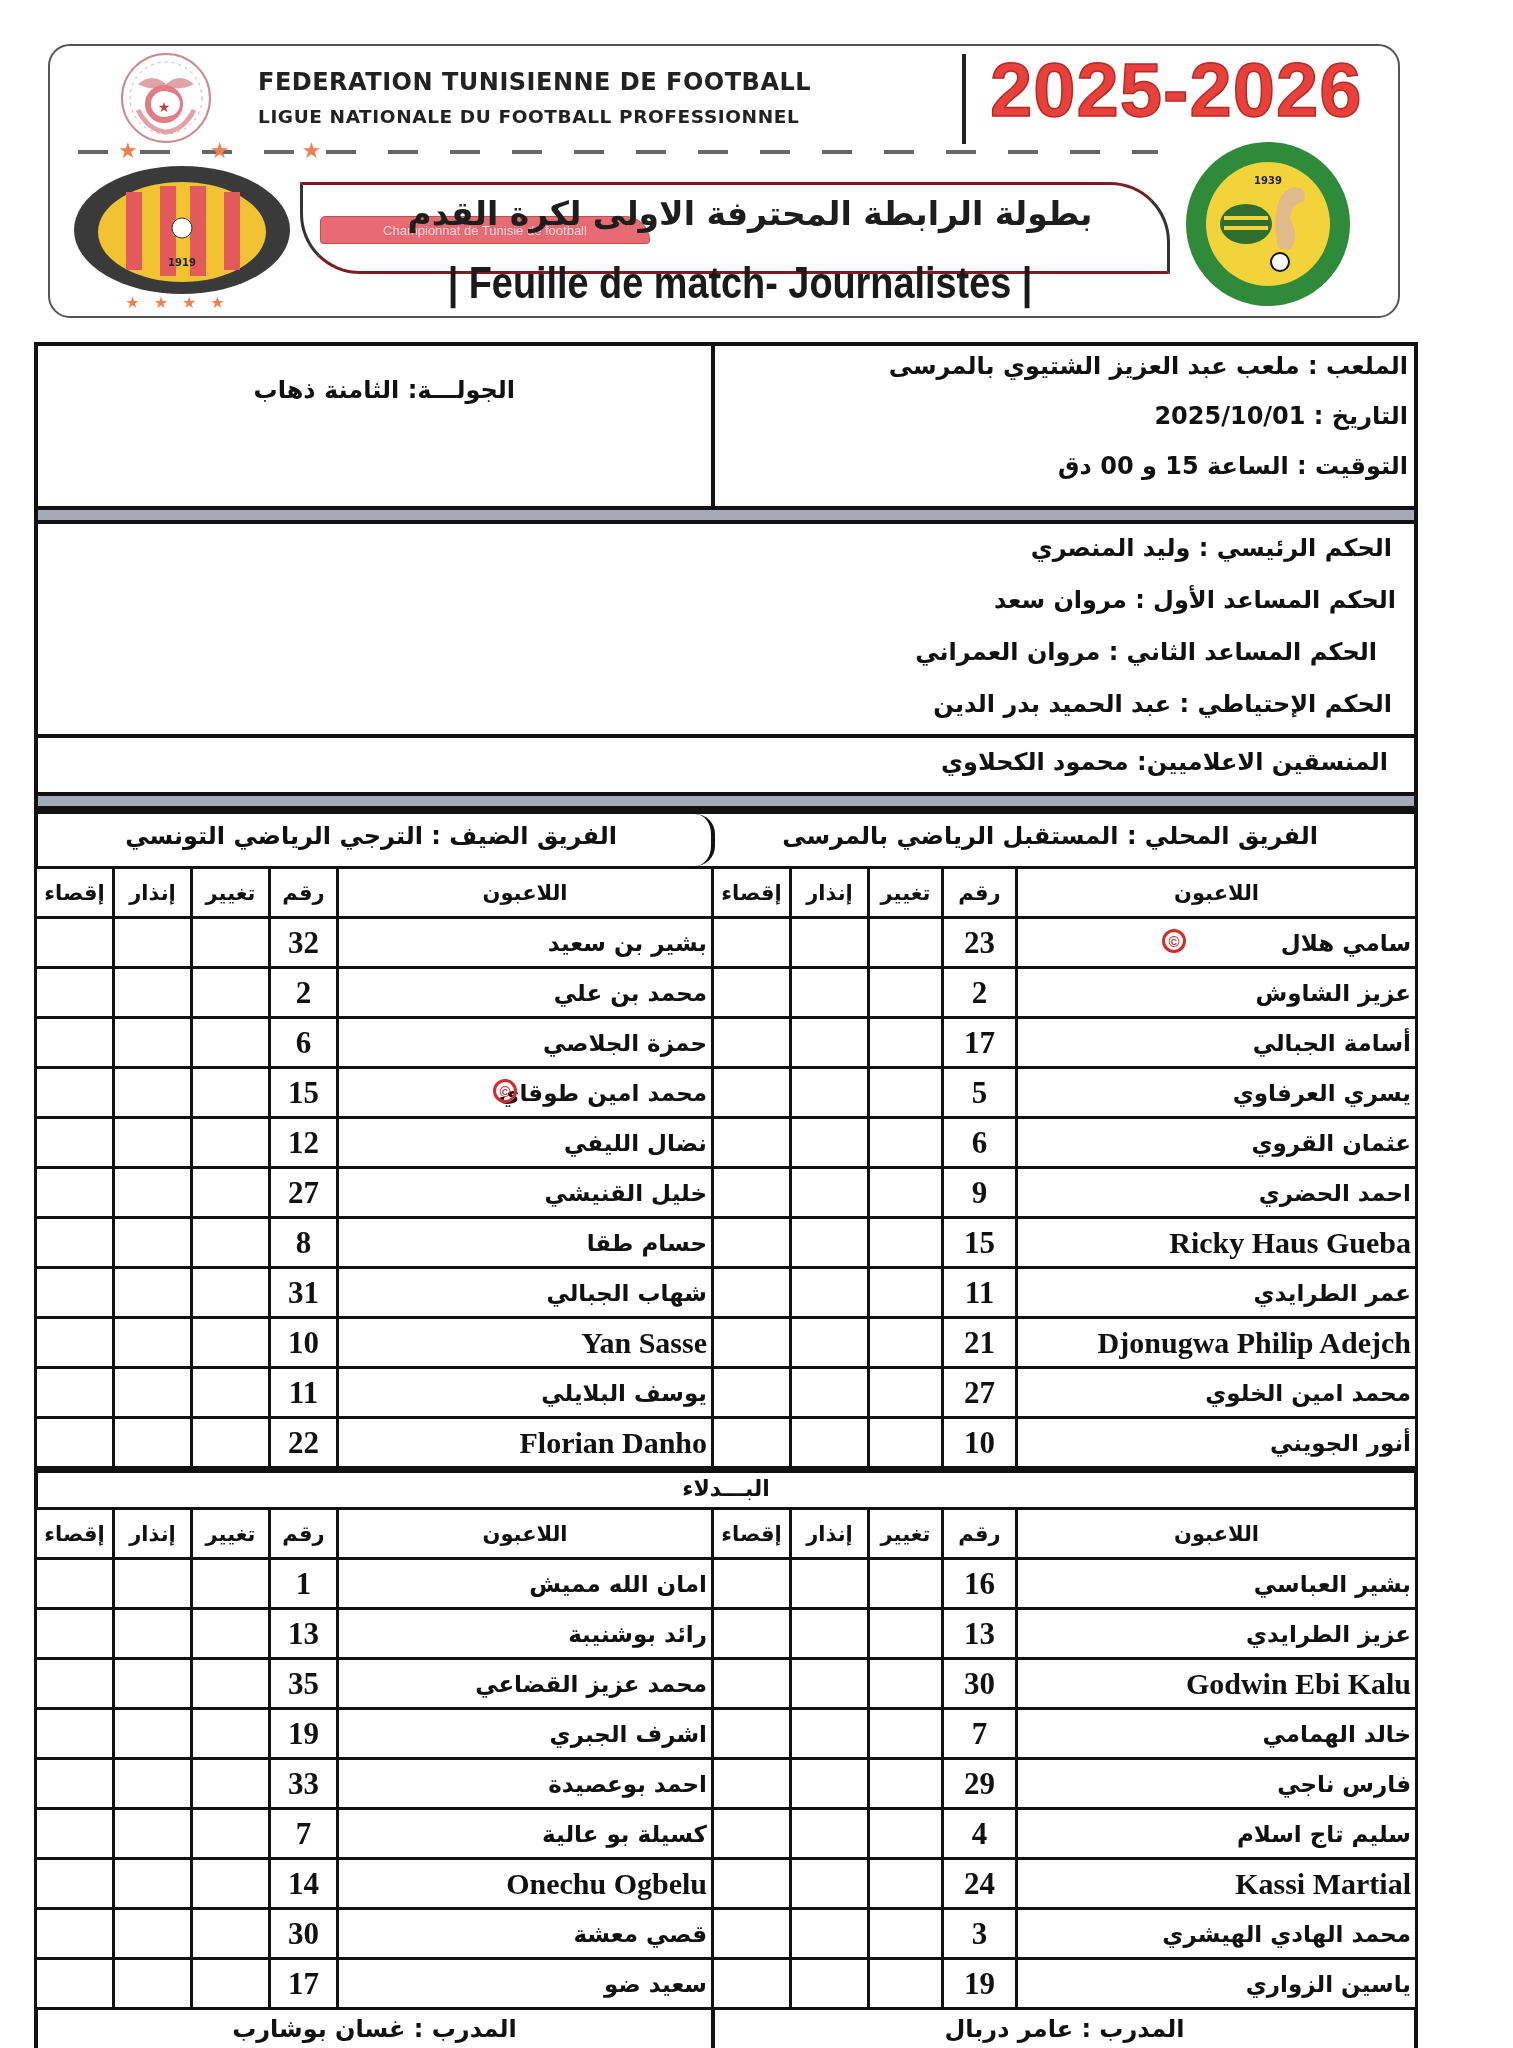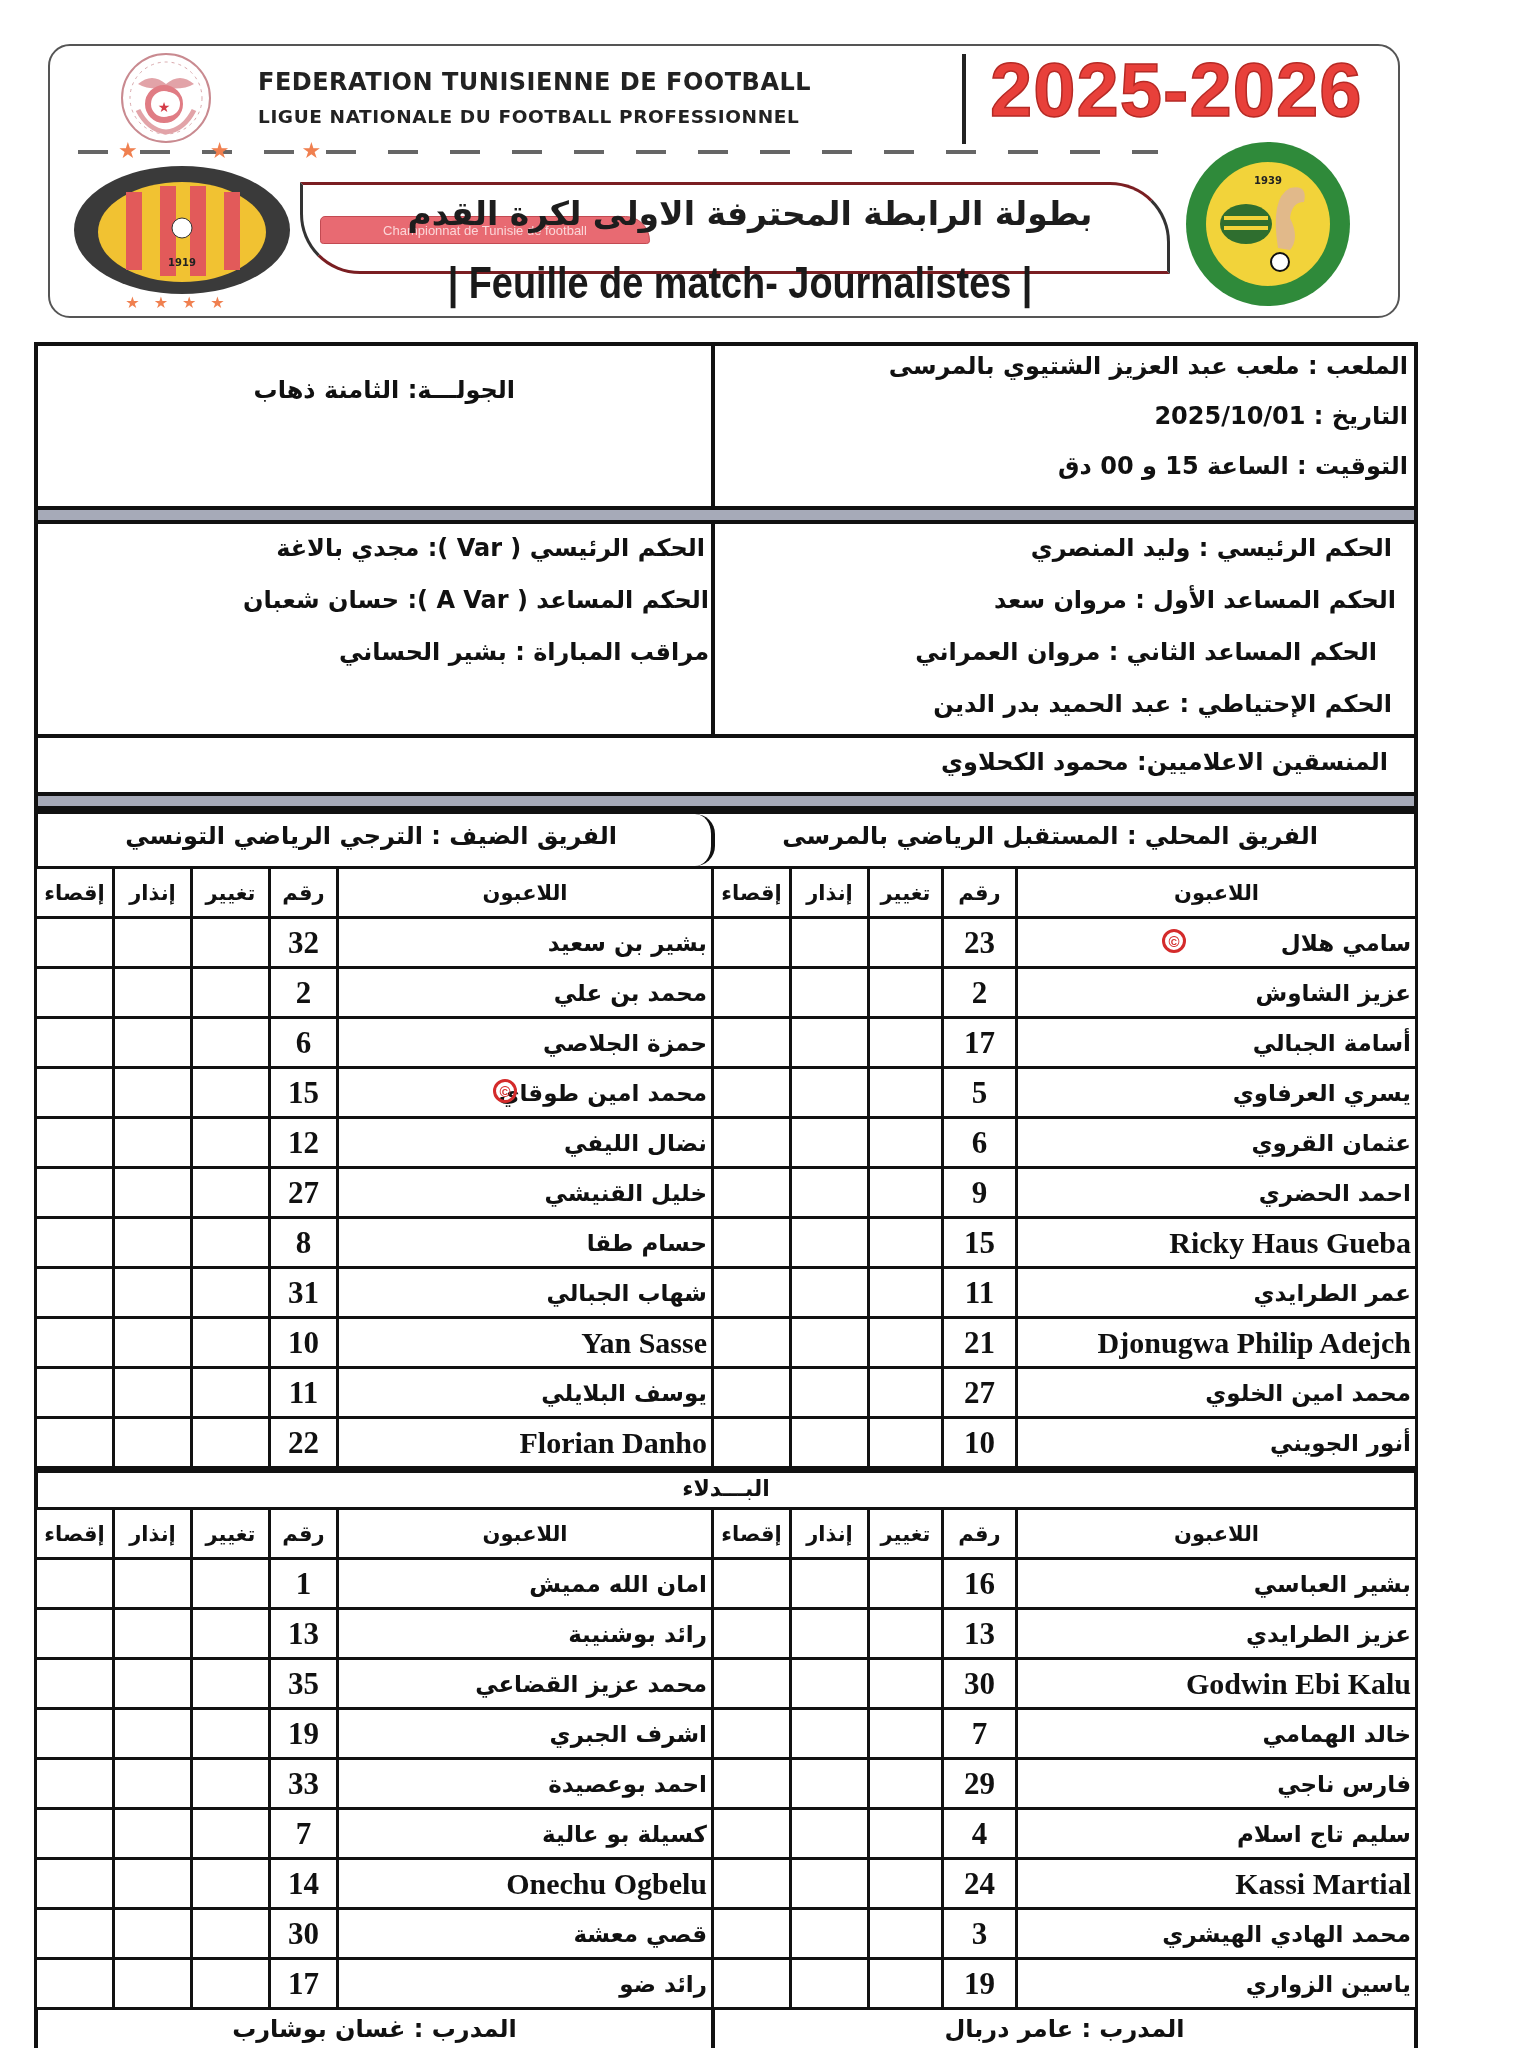--- a/index.html
+++ b/index.html
@@ -164,25 +164,20 @@
     </div>
     <div class="info-right rtl">
       <div class="info-line ar-bold" style="top:6px;">الملعب : ملعب عبد العزيز الشتيوي بالمرسى</div>
       <div class="info-line ar-bold" style="top:56px;">التاريخ : 2025/10/01</div>
       <div class="info-line ar-bold" style="top:106px;">التوقيت : الساعة 15 و 00 دق</div>
     </div>
   </div>
   <div class="gray-sep"></div>
 
   <div class="ref-box">
-    <div class="ref-left rtl">
-      <div class="ref-line ar-bold" style="right:6px; top:10px;">الحكم الرئيسي ( Var ): مجدي بالاغة</div>
-      <div class="ref-line ar-bold" style="right:2px; top:62px;">الحكم المساعد  ( A Var ): حسان شعبان</div>
-      <div class="ref-line ar-bold" style="right:2px; top:114px;">مراقب المباراة : بشير الحساني</div>
-    </div>
     <div class="ref-right rtl">
       <div class="ref-line ar-bold" style="right:22px; top:10px;">الحكم الرئيسي : وليد المنصري</div>
       <div class="ref-line ar-bold" style="right:18px; top:62px;">الحكم المساعد الأول : مروان سعد</div>
       <div class="ref-line ar-bold" style="right:37px; top:114px;">الحكم المساعد الثاني : مروان العمراني</div>
       <div class="ref-line ar-bold" style="right:22px; top:166px;">الحكم الإحتياطي : عبد الحميد بدر الدين</div>
     </div>
   </div>
   <div class="media-box rtl">
     <div class="ref-line ar-bold" style="right:26px; top:10px;">المنسقين الاعلاميين: محمود الكحلاوي</div>
   </div>
@@ -479,21 +474,21 @@
           <td></td>
           <td></td>
           <td class="num">3</td>
           <td class="pname"><span>محمد الهادي الهيشري</span></td>
         </tr>
         <tr>
           <td></td>
           <td></td>
           <td></td>
           <td class="num">17</td>
-          <td class="pname"><span>رائد ضو</span></td>
+          <td class="pname"><span>سعيد ضو</span></td>
           <td class="gap"></td>
           <td></td>
           <td></td>
           <td class="num">19</td>
           <td class="pname"><span>ياسين الزواري</span></td>
         </tr>
       </tbody>
   </table>
 
   <div class="coach-row">

